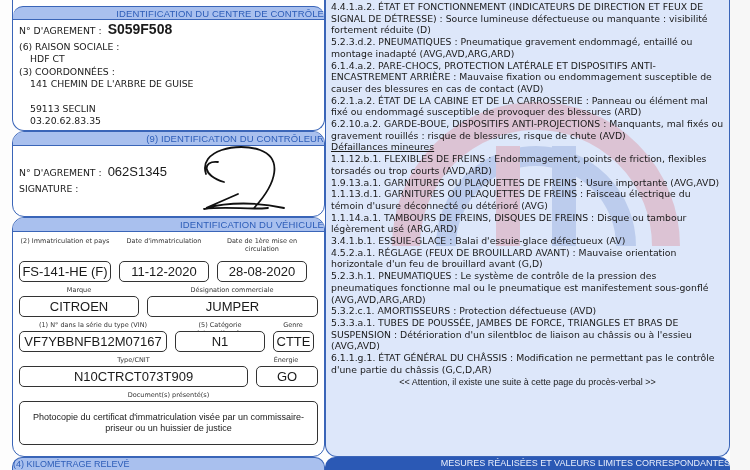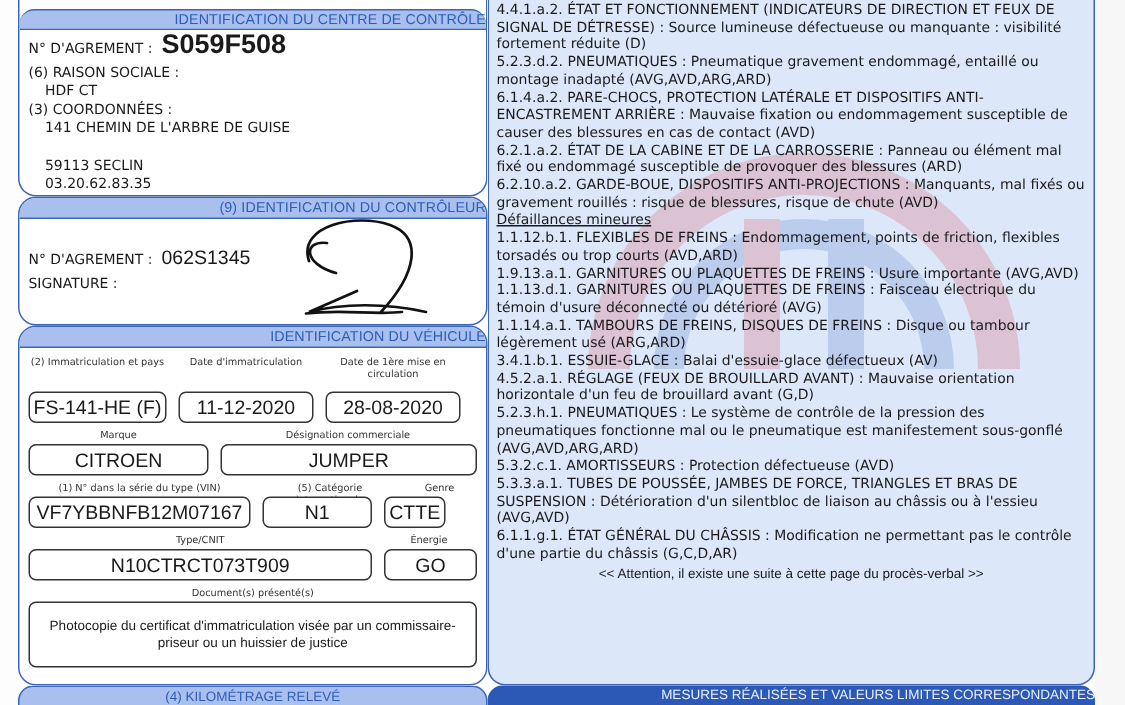--- a/index.html
+++ b/index.html
@@ -24,21 +24,21 @@
     line-height: 14px;
     border-bottom: 1px solid #3a65b8;
   }
 
   
   #centre { left: 12px; top: -14px; width: 313px; height: 145px; border-radius: 0 0 12px 12px; border-top: none; }
   #centre .panel-header { margin-top: 20px; border-top: 1px solid #3a65b8; border-radius: 10px 10px 0 0; }
   #centre .body { padding: 3px 6px; font-size: 9.3px; line-height: 12.5px; font-family: "DejaVu Sans", sans-serif; }
   .agr-row { display: flex; align-items: baseline; gap: 6px; margin-bottom: 3px; }
   .agr-label { font-size: 9.3px; }
-  .agr-value-bold { font-family: "Liberation Sans", sans-serif; font-weight: bold; font-size: 18px; }
+  .agr-value-bold { font-family: "Liberation Sans", sans-serif; font-weight: bold; font-size: 14px; }
   .agr-value { font-family: "Liberation Sans", sans-serif; font-size: 13px; }
   .indent { padding-left: 11px; }
 
   
   #controleur { left: 12px; top: 131px; width: 313px; height: 86px; }
   #controleur .body { padding: 12px 6px; font-size: 9.3px; line-height: 12.5px; position: relative; height: 70px; }
   .signature { position: absolute; left: 185px; top: -4px; }
 
   
   #vehicule { left: 12px; top: 217px; width: 313px; height: 240px; }
@@ -86,21 +86,21 @@
   }
   .watermark { position: absolute; left: 60px; top: 40px; z-index: 1; opacity: 0.18; }
   .section-title { font-weight: normal; text-decoration: underline; }
   .continuation { text-align: center; font-family: "Liberation Sans", sans-serif; font-size: 9px; margin-top: 1px; }
 
   
   #km-header {
     position: absolute; left: 12px; top: 457px; width: 313px; height: 14px;
     background: #a9c0ee; color: #2d5db8; border-radius: 10px 10px 0 0;
     border: 1.5px solid #3a65b8; border-bottom: none;
-    font-family: "Liberation Sans", sans-serif; font-size: 9px; text-align: center; line-height: 13px;
+    font-family: "Liberation Sans", sans-serif; font-size: 9px; text-align: left; line-height: 13px;
   }
   #mesures-header {
     position: absolute; left: 325px; top: 457px; width: 405px; height: 14px;
     background: #2b59b5; color: #e8eefb; border-radius: 10px 10px 0 0;
     font-family: "Liberation Sans", sans-serif; font-size: 9px; text-align: right; line-height: 13px;
   }
   .right-gutter { position: absolute; left: 730px; top: 0; width: 20px; height: 470px; background: #f7f7f7; }
 </style>
 </head>
 <body>
@@ -177,21 +177,21 @@
       </div>
     <div style="width:90px">
         <span class="lbl">(5) Catégorie internationale</span>
       </div>
     <div style="width:40px">
         <span class="lbl">Genre</span>
       </div>
   </div>
   <div class="row">
     <div class="box" style="width:148px">VF7YBBNFB12M07167</div>
-    <div class="box" style="width:73px">N1</div>
+    <div class="box" style="width:90px">N1</div>
     <div class="box" style="width:41px">CTTE</div>
   </div>
 
   <div class="row" style="margin-top:4px; height:10px">
     <div style="width:229px">
         <span class="lbl">Type/CNIT</span>
       </div>
     <div style="width:60px">
         <span class="lbl">Énergie</span>
       </div>

